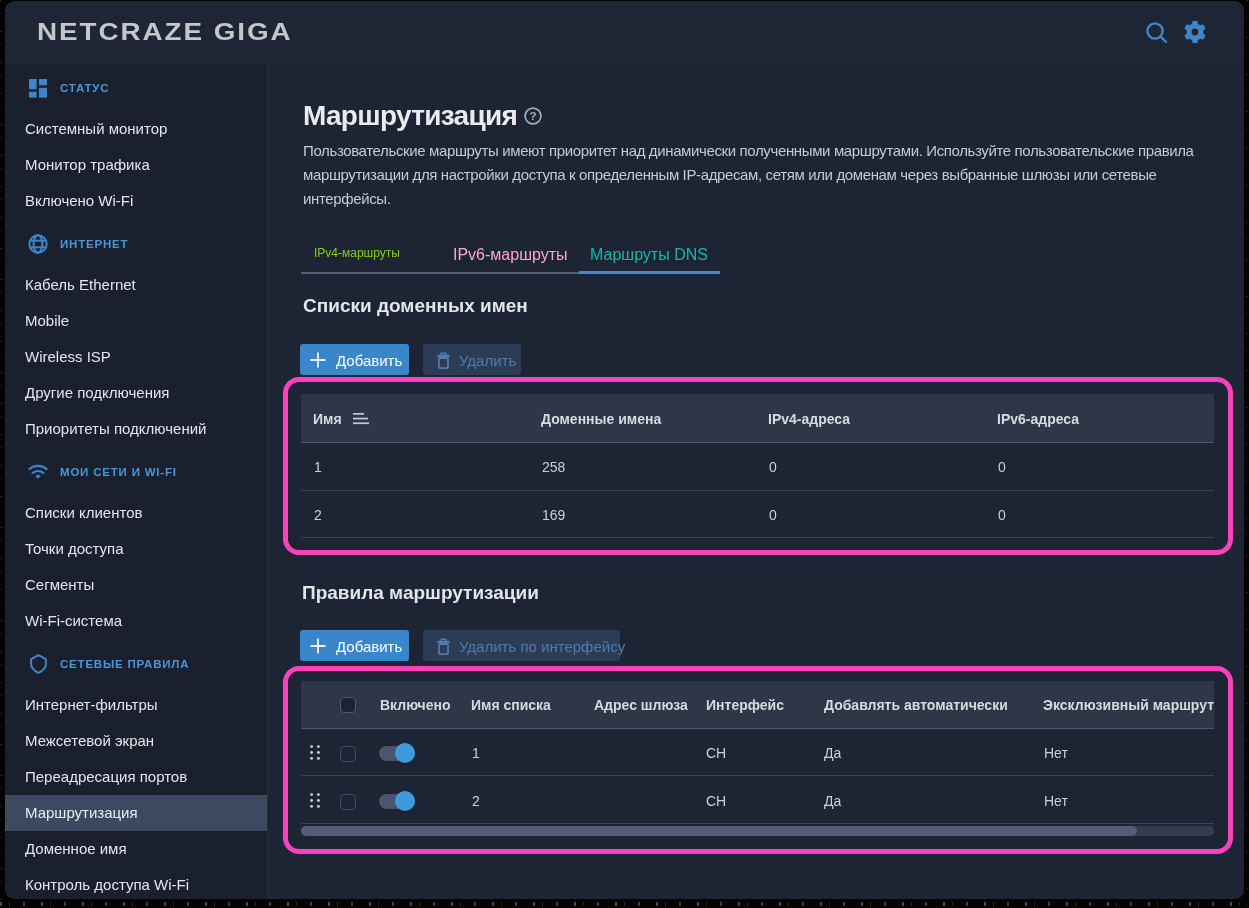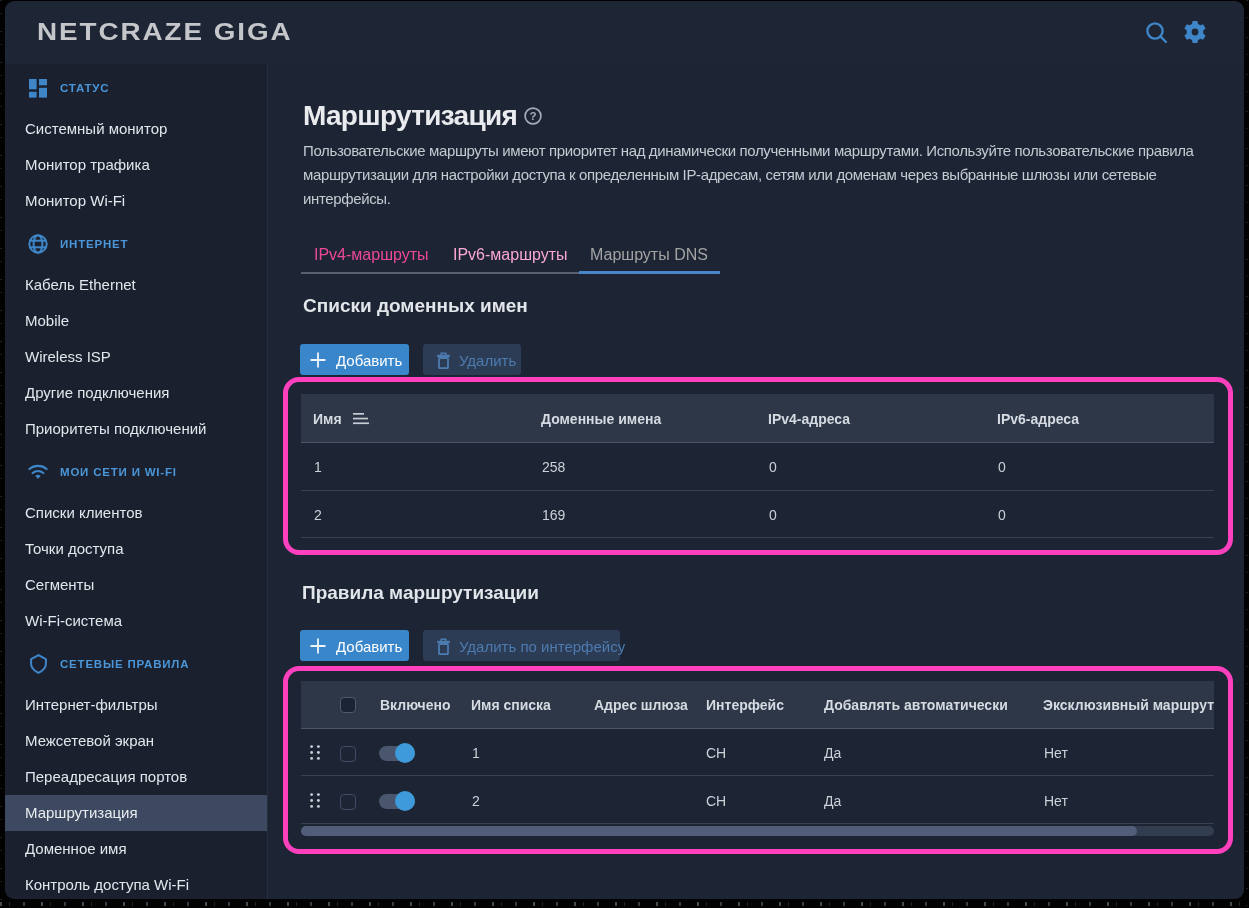--- a/index.html
+++ b/index.html
@@ -44,21 +44,21 @@
       <svg width="19" height="19" viewBox="0 0 19 19" style="margin-left:-1px;">
         <rect x="0" y="0" width="7.6" height="10.3" fill="#3e86c8"></rect>
         <rect x="0" y="12.8" width="7.6" height="5.8" fill="#3e86c8"></rect>
         <rect x="10" y="0" width="8" height="6.3" fill="#3e86c8"></rect>
         <rect x="10" y="8.8" width="8" height="9.8" fill="#3e86c8"></rect>
       </svg>
       <span class="lbl">СТАТУС</span>
     </div>
     <div class="abs nav-item" style="top:47px;">Системный монитор</div>
     <div class="abs nav-item" style="top:83px;">Монитор трафика</div>
-    <div class="abs nav-item" style="top:119px;">Монитор Wi-Fi</div>
+    <div class="abs nav-item" style="top:119px;">Включено Wi-Fi</div>
     <div class="abs nav-sec" style="top:162px;">
       <svg width="20" height="20" viewBox="0 0 20 20" style="margin-left:-2px;margin-top:-1px;">
         <circle cx="10" cy="10" r="8.7" fill="none" stroke="#3e86c8" stroke-width="2"></circle>
         <ellipse cx="10" cy="10" rx="4.4" ry="8.7" fill="none" stroke="#3e86c8" stroke-width="2"></ellipse>
         <line x1="1.6" y1="6.7" x2="18.4" y2="6.7" stroke="#3e86c8" stroke-width="2"></line>
         <line x1="1.6" y1="13.3" x2="18.4" y2="13.3" stroke="#3e86c8" stroke-width="2"></line>
       </svg>
       <span class="lbl">ИНТЕРНЕТ</span>
     </div>
     <div class="abs nav-item" style="top:203px;">Кабель Ethernet</div>
@@ -91,23 +91,23 @@
     <div class="abs nav-item" style="top:767px;">Доменное имя</div>
     <div class="abs nav-item" style="top:803px;">Контроль доступа Wi-Fi</div>
   </div>
   <div id="main" class="abs">
     <div class="abs" style="left:35px; top:38px; font-size:28px; line-height:28px; font-weight:bold; letter-spacing:-0.7px; color:#e9ebef;">Маршрутизация</div>
     <svg class="abs" style="left:256px; top:43px;" width="18" height="18" viewBox="0 0 18 18">
       <circle cx="9" cy="9" r="7.9" fill="none" stroke="#a6adb8" stroke-width="1.7"></circle>
       <text x="9" y="13.2" text-anchor="middle" font-size="11.5" font-weight="bold" font-family="Liberation Sans" fill="#a6adb8">?</text>
     </svg>
     <div class="abs" style="left:35px; top:75px; font-size:15px; line-height:24px; letter-spacing:-0.37px; color:#c5cad2; white-space:nowrap;">Пользовательские маршруты имеют приоритет над динамически полученными маршрутами. Используйте пользовательские правила<br>маршрутизации для настройки доступа к определенным IP-адресам, сетям или доменам через выбранные шлюзы или сетевые<br>интерфейсы.</div>
-    <div class="abs" style="left:46px; top:182px; font-size:16px; color:#ec4899;">IPv4-маршруты</div>
+    <div class="abs" style="left:46px; top:182px; font-size:12px; color:#84cc16;">IPv4-маршруты</div>
     <div class="abs" style="left:185px; top:182px; font-size:16px; color:#f9a8d4;">IPv6-маршруты</div>
-    <div class="abs" style="left:322px; top:182px; font-size:16px; color:#a3a3a3;">Маршруты DNS</div>
+    <div class="abs" style="left:322px; top:182px; font-size:16px; color:#14b8a6;">Маршруты DNS</div>
     <div class="abs" style="left:33px; top:207.5px; width:419px; height:2px; background:#566071;"></div>
     <div class="abs" style="left:311px; top:206.5px; width:141px; height:3.5px; background:#4787c8;"></div>
     <div class="abs" style="left:35px; top:232px; font-size:19px; line-height:19px; font-weight:bold; color:#e2e6ea;">Списки доменных имен</div>
 
     <div class="abs btn-blue" style="left:32px; top:280px; width:109px; height:31px;">
       <svg class="abs" style="left:10px; top:7.5px;" width="16" height="16" viewBox="0 0 16 16">
           <path d="M8 0.5 V15.5 M0.5 8 H15.5" stroke="#eef4fa" stroke-width="1.8"></path>
         </svg>
       <span class="abs" style="left:36px; top:8px;">Добавить</span>
     </div>

